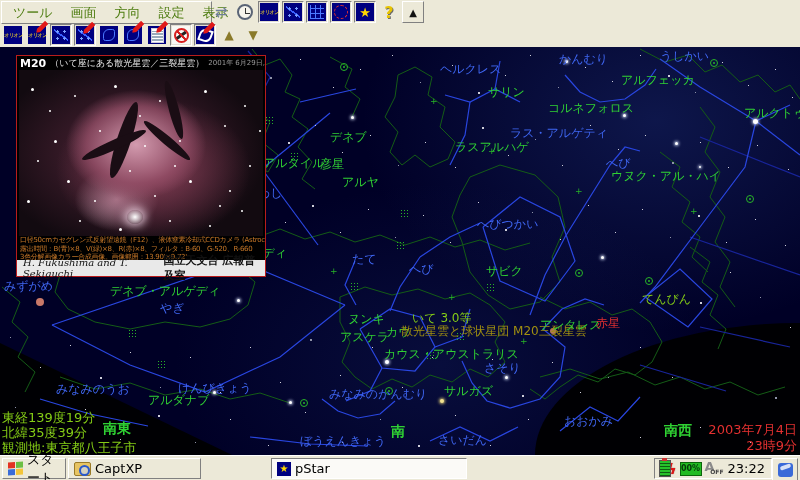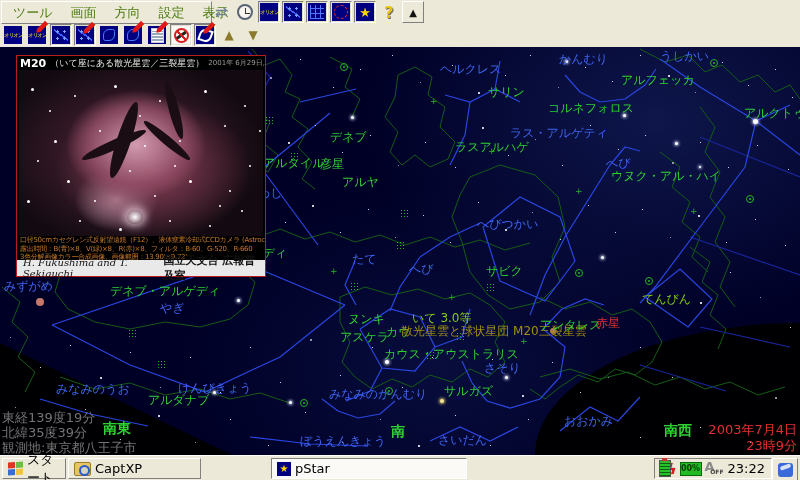--- a/index.html
+++ b/index.html
@@ -61,21 +61,21 @@
   .bstar.ystar{background:#f2e190;box-shadow:0 0 3px 1px rgba(240,220,120,.8);}
   .cluster{position:absolute;width:10px;height:10px;z-index:4;
       background-image:radial-gradient(#28b428 34%,transparent 36%);background-size:3px 3px;}
   .ringmark{position:absolute;width:6px;height:6px;border:1px solid #28b428;border-radius:50%;z-index:4;}
   .ringmark::after{content:"";position:absolute;left:2px;top:2px;width:2px;height:2px;background:#28b428;border-radius:50%;}
   .plusmark{position:absolute;color:#28b428;font-size:9px;line-height:1;z-index:4;}
   .planet{position:absolute;border-radius:50%;z-index:4;}
   .clabel{position:absolute;font-size:12px;line-height:1.1;white-space:nowrap;z-index:20;}
   .lg{color:#2fd133;} .lb{color:#3f66f2;} .lr{color:#e23030;} .lo{color:#a08f10;} .ldim{color:#84cc16;}
   .compass{position:absolute;font-size:14px;font-weight:bold;color:#2fd133;z-index:40;white-space:nowrap;}
-  .statusline{position:absolute;left:2px;font-size:13px;color:#737373;z-index:40;white-space:nowrap;}
+  .statusline{position:absolute;left:2px;font-size:13px;color:#84cc16;z-index:40;white-space:nowrap;}
   .dtline{position:absolute;right:3px;font-size:13px;color:#e23030;z-index:40;white-space:nowrap;text-align:right;}
   
   .inset{position:absolute;left:16px;top:8px;width:250px;height:222px;background:#000000;z-index:30;
          border:1px solid #b91c1c;box-sizing:border-box;}
   .inset-header{height:14px;display:flex;align-items:center;gap:4px;padding:0 3px;background:#000;overflow:hidden;}
   .inset-code{color:#fff;font-weight:bold;font-size:11px;}
   .inset-title{color:#e8e8e8;font-size:9px;white-space:nowrap;}
   .inset-date{color:#9a9a9a;font-size:7px;white-space:nowrap;margin-left:auto;}
   .photo{position:relative;height:166px;margin:0 2px;background:#120a10;overflow:hidden;}
   .neb1{position:absolute;inset:0;background:

